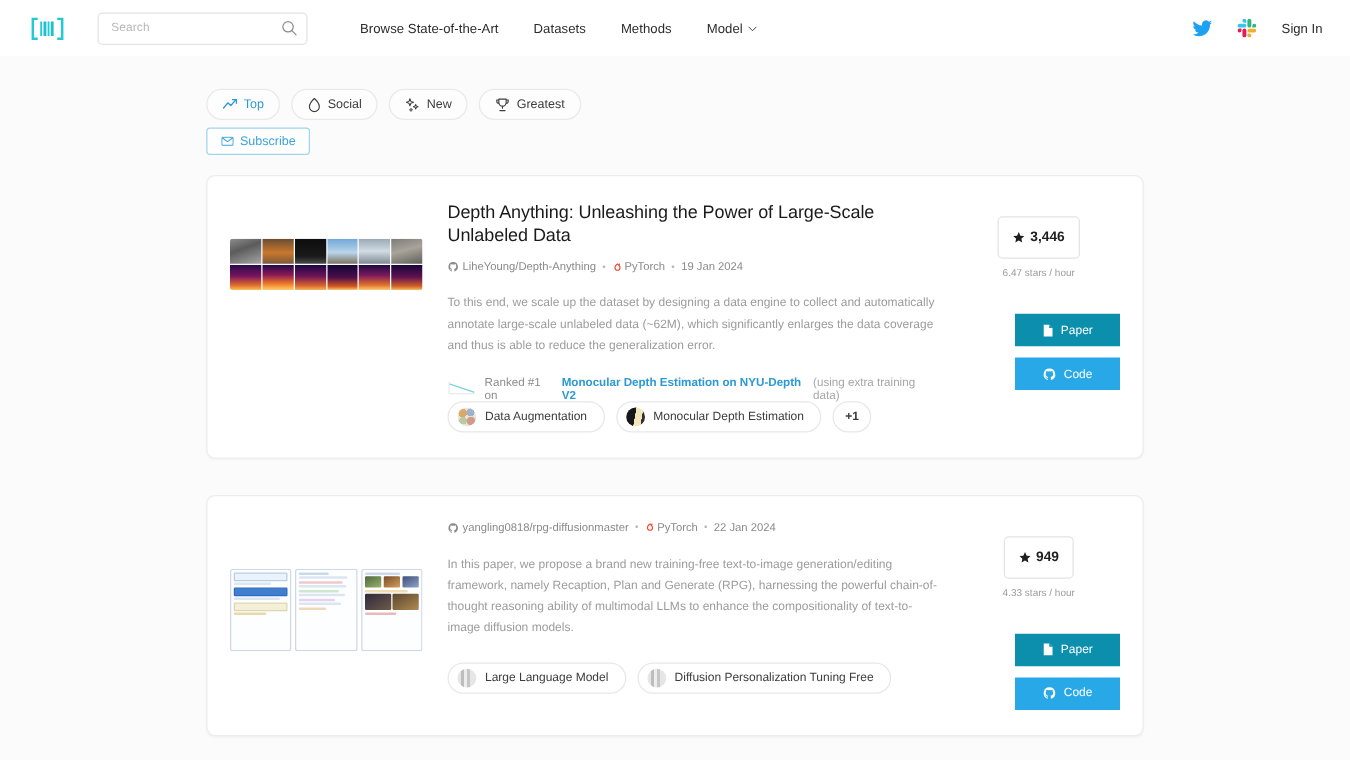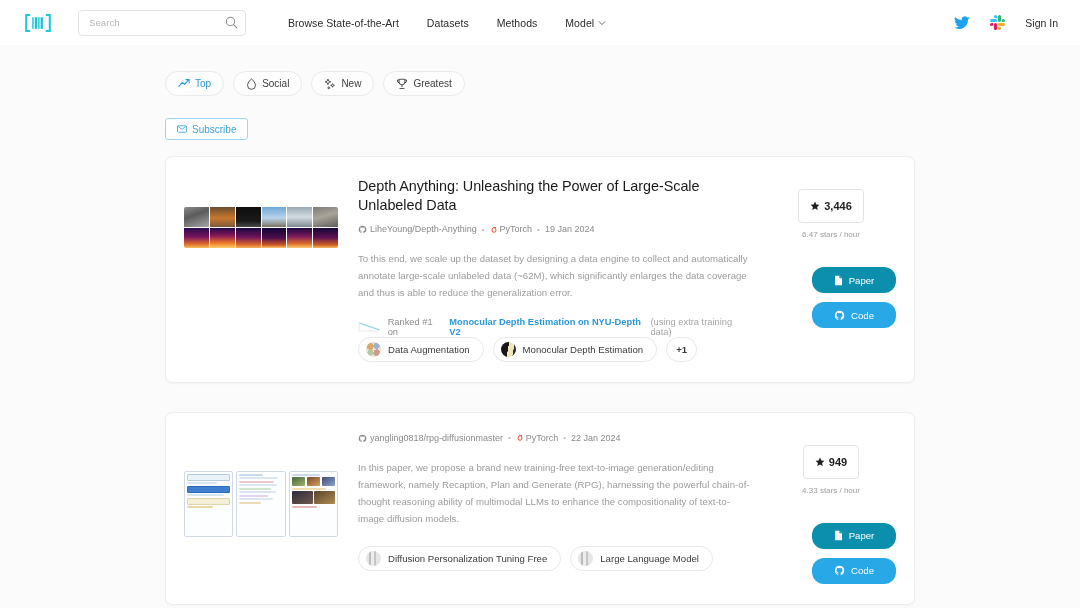--- a/index.html
+++ b/index.html
@@ -100,21 +100,21 @@
   .container {
     width: 750px;
     margin: 0 auto;
     padding-left: 0;
   }
 
   
   .pills {
     display: flex;
     gap: 9px;
-    margin-bottom: 22px;
+    margin-bottom: 6px;
     padding-left: 0;
   }
   .pill {
     height: 25px;
     border: 1px solid #e9e9e9;
     border-radius: 14px;
     background: #fdfdfd;
     display: flex;
     align-items: center;
     gap: 5px;
@@ -318,21 +318,21 @@
   }
   .rate {
     font-size: 8px;
     color: #9b9b9b;
     margin-top: 7px;
     white-space: nowrap;
   }
   .action-btn {
     width: 84px;
     height: 26px;
-    border-radius: 12px;
+    border-radius: 0;
     border: none;
     color: #fff;
     font-size: 9.6px;
     font-family: "Liberation Sans", sans-serif;
     display: flex;
     align-items: center;
     justify-content: center;
     gap: 6px;
     cursor: pointer;
     margin-left: 46px;
@@ -606,25 +606,25 @@
           </span>
           <span class="dot">•</span>
           <span>22 Jan 2024</span>
         </div>
 
         <div class="abstract">In this paper, we propose a brand new training-free text-to-image generation/editing framework, namely Recaption, Plan and Generate (RPG), harnessing the powerful chain-of-thought reasoning ability of multimodal LLMs to enhance the compositionality of text-to-image diffusion models.</div>
 
         <div class="tasks" style="margin-top:19px;">
           <div class="task">
             <span class="task-avatar" style="background:linear-gradient(90deg,#e6e6e6 0 18%,#bdbdbd 19% 34%,#ededed 35% 50%,#c6c6c6 51% 66%,#e6e6e6 67%);"></span>
-            <span>Diffusion Personalization Tuning Free</span>
+            <span>Large Language Model</span>
           </div>
           <div class="task">
             <span class="task-avatar" style="background:linear-gradient(90deg,#e6e6e6 0 18%,#bdbdbd 19% 34%,#ededed 35% 50%,#c6c6c6 51% 66%,#e6e6e6 67%);"></span>
-            <span>Large Language Model</span>
+            <span>Diffusion Personalization Tuning Free</span>
           </div>
         </div>
       </div>
 
       <div class="rail">
         <div class="star-badge">
           <svg width="10" height="10" viewBox="0 0 12 12">
             <path d="M6 .7 L7.6 4.2 L11.3 4.6 L8.5 7.1 L9.3 10.8 L6 8.9 L2.7 10.8 L3.5 7.1 L.7 4.6 L4.4 4.2 Z" fill="#1f1f1f"></path>
           </svg>
           <span>949</span>

